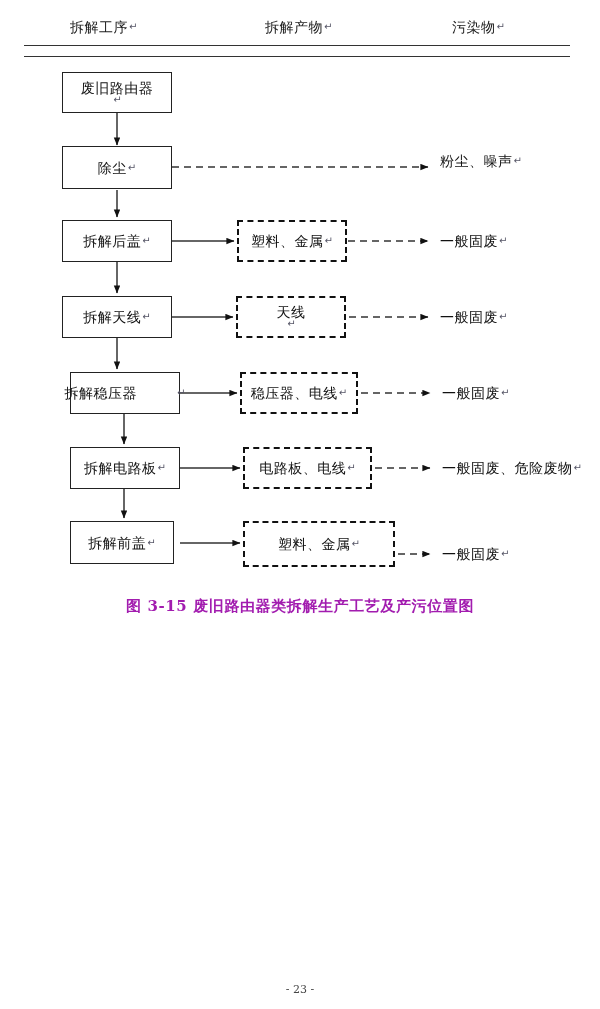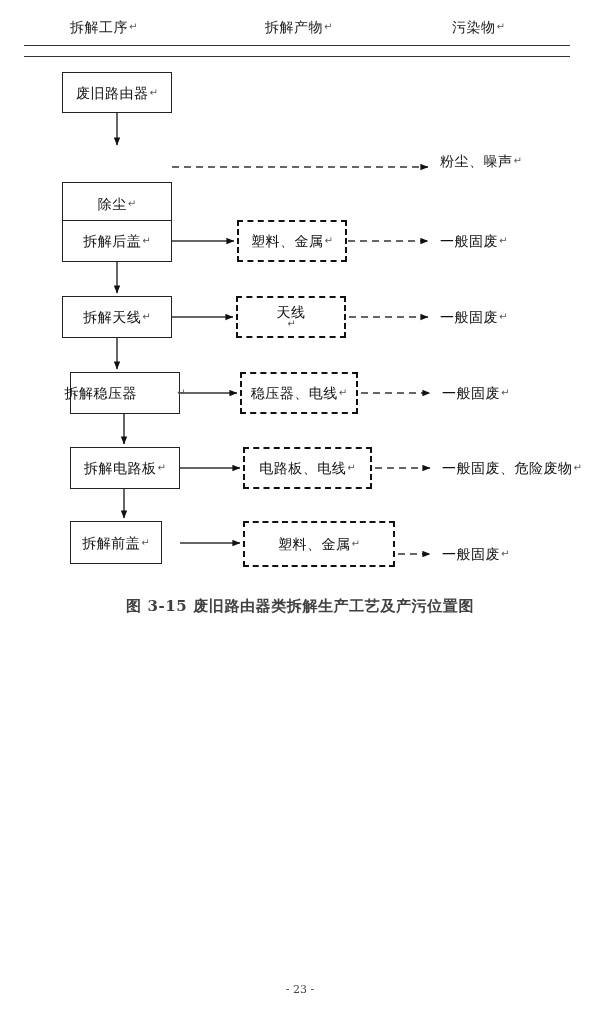--- a/index.html
+++ b/index.html
@@ -101,21 +101,21 @@
 
   
   #caption {
     position: absolute;
     left: 0;
     top: 597px;
     width: 600px;
     text-align: center;
     font-size: 15px;
     font-weight: bold;
-    color: #404040;
+    color: #a21caf;
     letter-spacing: .6px;
     font-family: "DejaVu Serif", "Liberation Serif", serif;
   }
 
   
   #footer {
     position: absolute;
     left: 0;
     top: 983px;
     width: 600px;
@@ -164,26 +164,26 @@
 
       <line x1="172" y1="167" x2="428" y2="167"></line>
       <line x1="348" y1="241" x2="428" y2="241"></line>
       <line x1="349" y1="317" x2="428" y2="317"></line>
       <line x1="361" y1="393" x2="430" y2="393"></line>
       <line x1="375" y1="468" x2="430" y2="468"></line>
       <line x1="398" y1="554" x2="430" y2="554"></line>
     </g>
   </svg>
 
-  <div class="node solid" style="left:62px; top:72px; width:110px; height:41px;">
+  <div class="node solid" style="left:62px; top:72px; width:110px; height:41px;flex-direction:column;">
     <span>废旧路由器</span>
       <span class="pilcrow">↵</span>
   </div>
 
-  <div class="node solid" style="left:62px; top:146px; width:110px; height:43px;margin-top:36px;">
+  <div class="node solid" style="left:62px; top:146px; width:110px; height:43px;">
     <span>除尘</span>
       <span class="pilcrow">↵</span>
   </div>
 
   <div class="node solid" style="left:62px; top:220px; width:110px; height:42px;">
     <span>拆解后盖</span>
       <span class="pilcrow">↵</span>
   </div>
 
   <div class="node solid" style="left:62px; top:296px; width:110px; height:42px;">
@@ -194,21 +194,21 @@
   <div class="node solid" style="left:70px; top:372px; width:110px; height:42px;gap:39px;">
     <span>拆解稳压器</span>
       <span class="pilcrow">↵</span>
   </div>
 
   <div class="node solid" style="left:70px; top:447px; width:110px; height:42px;">
     <span>拆解电路板</span>
       <span class="pilcrow">↵</span>
   </div>
 
-  <div class="node solid" style="left:70px; top:521px; width:92px; height:43px;">
+  <div class="node solid" style="left:70px; top:521px; width:104px; height:43px;">
     <span>拆解前盖</span>
       <span class="pilcrow">↵</span>
   </div>
 
   <div class="node dashed" style="left:237px; top:220px; width:110px; height:42px;">
     <span>塑料、金属</span>
       <span class="pilcrow">↵</span>
   </div>
 
   <div class="node dashed" style="left:236px; top:296px; width:110px; height:42px;flex-direction:column;">

